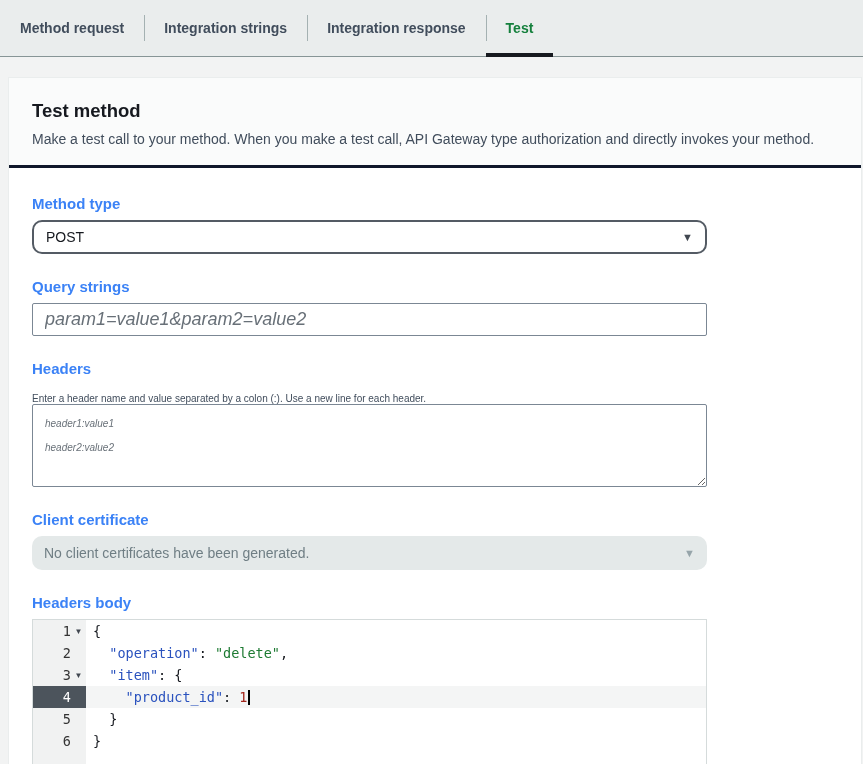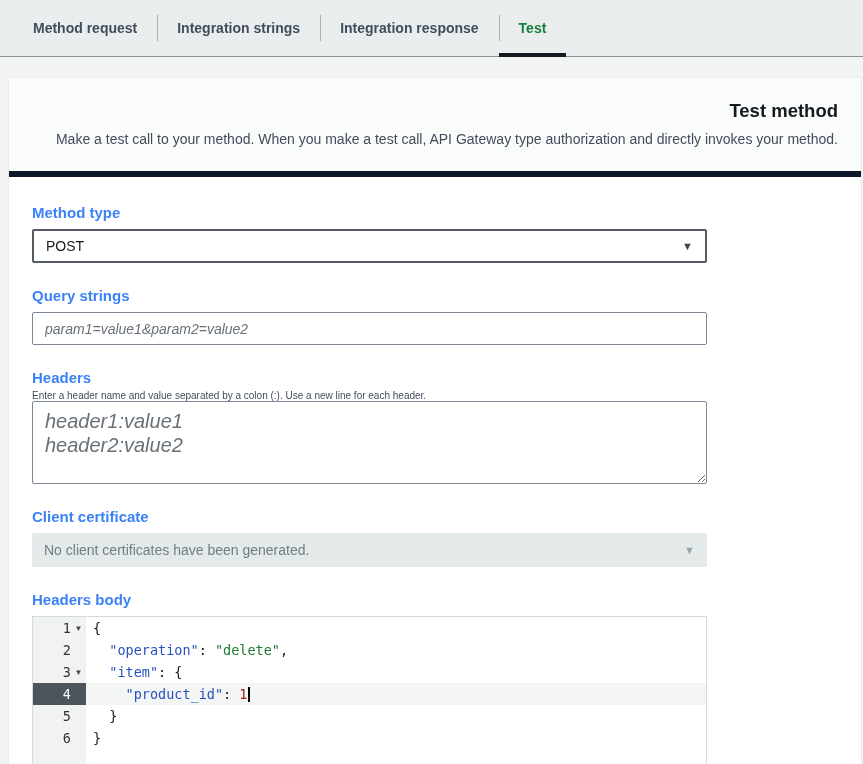--- a/index.html
+++ b/index.html
@@ -5,21 +5,21 @@
   * { box-sizing: border-box; margin: 0; padding: 0; }
   html, body {
     width: 863px; height: 764px; overflow: hidden;
     background: #f2f3f3; color: #16191f;
     font-family: "Liberation Sans", sans-serif;
   }
 
   
   .tabbar {
     display: flex; align-items: stretch;
-    height: 57px; padding-left: 13px;
+    height: 57px; 
     background: #eaeded; border-bottom: 1px solid #879596;
   }
   .tab {
     position: relative; display: flex; align-items: center;
     padding: 0 20px; border: none; background: transparent;
     font-family: "Liberation Sans", sans-serif;
     font-size: 14px; font-weight: 700; color: #414d5c; cursor: pointer;
   }
   .tab + .tab::before {
     content: ""; position: absolute; left: 0; top: 15px; bottom: 15px;
@@ -30,54 +30,53 @@
     content: ""; position: absolute; left: 0; right: 0; bottom: -1px;
     height: 4px; background: #16191f;
   }
 
   
   .card {
     margin: 20px 1px 0 8px;
     background: #ffffff; border: 1px solid #eaeded;
   }
   .card-header {
-    background: #fafbfb; border-bottom: 6px solid #0f172a;
-    padding: 22px 23px 24px;
-    text-align: right;
+    background: #fafbfb; border-bottom: 3px solid #0f172a;
+    padding: 22px 23px 18px;
   }
   .card-title { font-size: 18.5px; font-weight: 700; margin-bottom: 9px; color: #16191f; }
   .card-desc  { font-size: 14px; color: #414d5c; }
 
   .card-body { padding: 27px 23px 0; }
   .field { margin-bottom: 24px; }
   .field-label { display: block; font-size: 15px; font-weight: 700; color: #3b82f6; margin-bottom: 8px; }
   .field-hint  { font-size: 10px; color: #414d5c; margin: -4px 0 0; }
 
   .select {
     width: 675px; height: 34px; padding: 0 12px;
     display: flex; align-items: center; justify-content: space-between;
-    background: #fff; border: 2px solid #545b64; border-radius: 2px;
+    background: #fff; border: 2px solid #545b64; border-radius: 10px;
     font-size: 14px; color: #16191f; cursor: pointer;
   }
   .select .arrow { font-size: 11px; color: #414750; line-height: 1; }
   .select.disabled {
     background: #e4e9e9; border: none; color: #6f7e84; cursor: default;
   }
   .select.disabled .arrow { color: #96a5aa; }
 
   .text-input {
     width: 675px; height: 33px; padding: 0 12px;
     border: 1px solid #7b8794; border-radius: 2px;
-    font-family: "Liberation Sans", sans-serif; font-size: 14px; color: #16191f;
+    font-family: "Liberation Sans", sans-serif; font-size: 18px; color: #16191f;
     background: #fff;
   }
   .area-input {
     display: block; width: 675px; height: 83px; padding: 7px 12px;
     border: 1px solid #7b8794; border-radius: 2px;
-    font-family: "Liberation Sans", sans-serif; font-size: 20px; color: #16191f;
+    font-family: "Liberation Sans", sans-serif; font-size: 10px; color: #16191f;
     line-height: 24px; resize: both; background: #fff;
   }
   .text-input::placeholder, .area-input::placeholder {
     color: #687078; font-style: italic; opacity: 1;
   }
 
   
   .editor {
     display: flex; width: 675px; height: 158px;
     border: 1px solid #d5dbdb; background: #fff;
@@ -127,21 +126,21 @@
         <span class="arrow">▼</span>
       </div>
     </div>
 
     <div class="field">
       <label class="field-label">Query strings</label>
       <input class="text-input" type="text" placeholder="param1=value1&amp;param2=value2" style="">
     </div>
 
     <div class="field">
-      <label class="field-label" style="margin-bottom:8px;">Headers</label>
+      <label class="field-label" style="margin-bottom:20px;">Headers</label>
       <p class="field-hint">Enter a header name and value separated by a colon (:). Use a new line for each header.</p>
       <textarea class="area-input" placeholder="header1:value1
 header2:value2" style=""></textarea>
     </div>
 
     <div class="field">
       <label class="field-label">Client certificate</label>
       <div class="select disabled" aria-disabled="true" role="combobox">
         <span>No client certificates have been generated.</span>
         <span class="arrow">▼</span>

